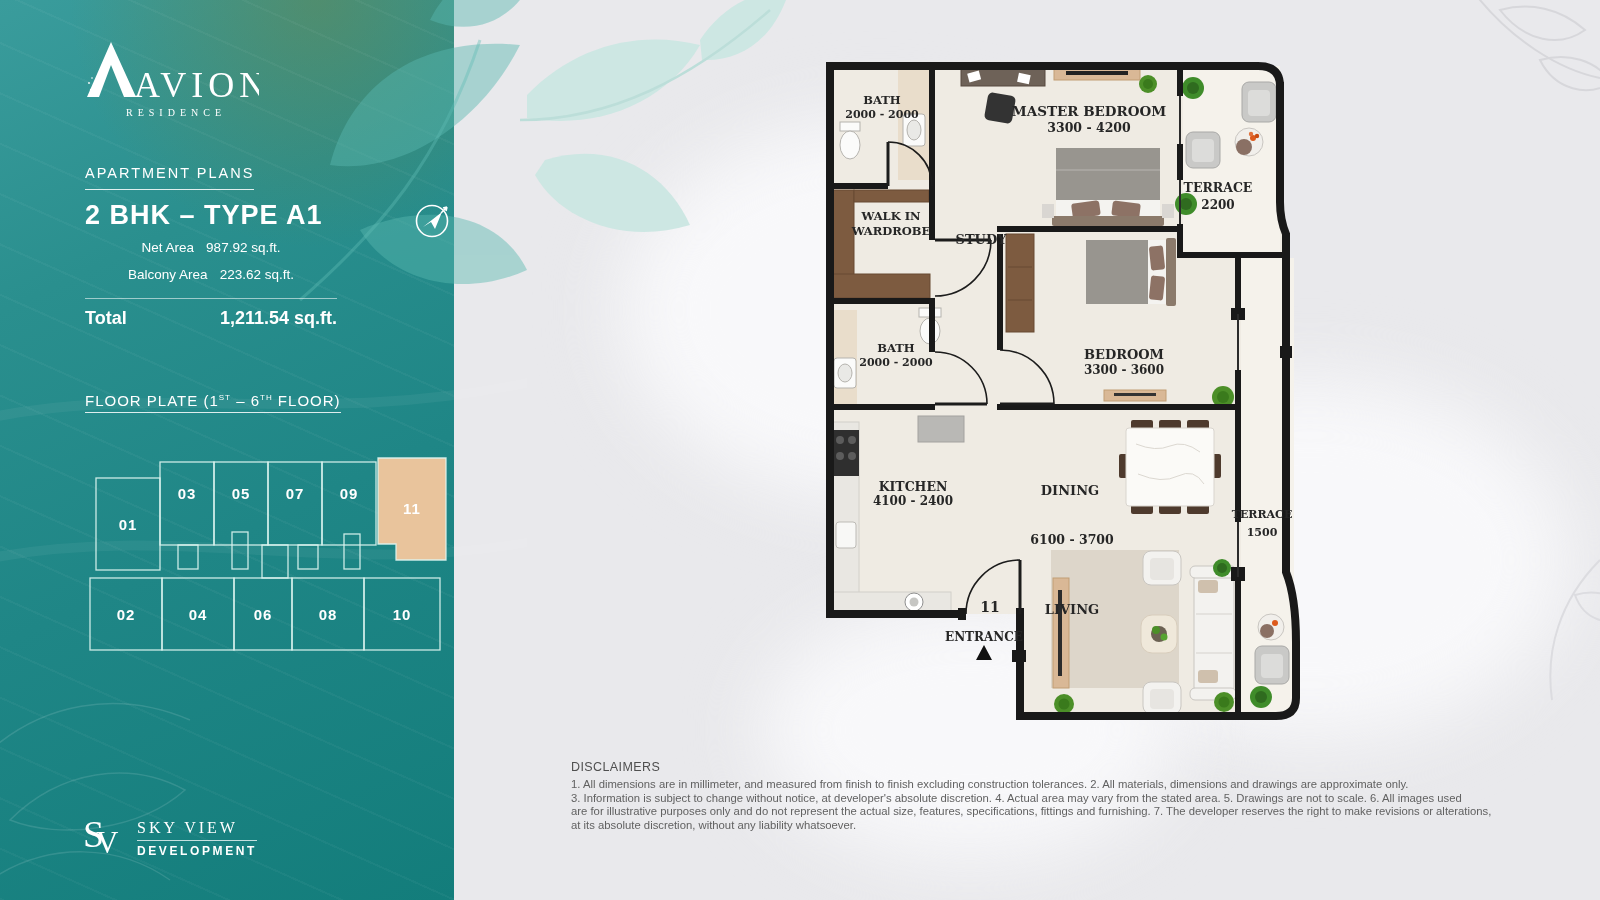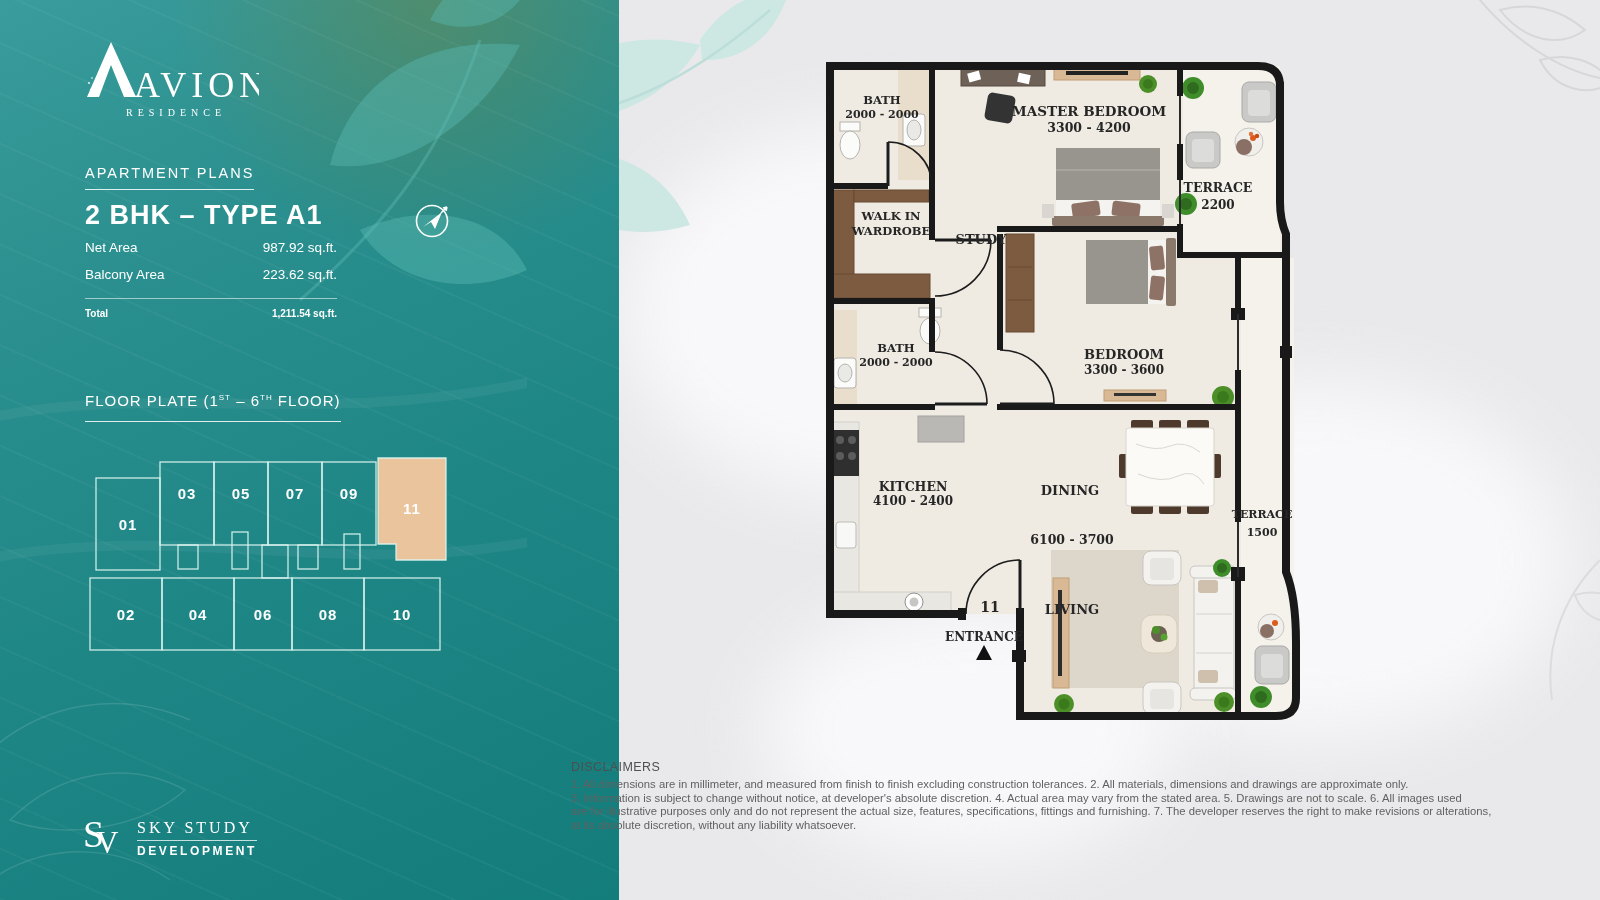--- a/index.html
+++ b/index.html
@@ -3,33 +3,33 @@
 <meta charset="utf-8">
 <style>
   html,body{margin:0;padding:0;background:#d8d8dc;}
   .stage{position:relative;width:1600px;height:900px;overflow:hidden;font-family:"Liberation Sans",sans-serif;background:#eaeaed;}
 
   
   .bg-right{position:absolute;inset:0;background:#e9e9ec;}
   .blob{position:absolute;background:#f8f8fa;filter:blur(38px);border-radius:50%;}
 
   
-  .panel{position:absolute;left:0;top:0;width:619px;height:900px;
+  .panel{position:absolute;left:0;top:0;width:454px;height:900px;
     background:linear-gradient(155deg,#3a9c9c 0%,#2a8f8e 28%,#1f8686 58%,#137d7b 100%);color:#fff;text-decoration:underline;}
   .panel .olive{position:absolute;inset:0;background:radial-gradient(circle at 70% 0%,rgba(128,128,48,.38),rgba(128,128,48,0) 26%);}
   .panel .streaks{position:absolute;inset:0;background:repeating-linear-gradient(24deg,rgba(255,255,255,.035) 0 2px,rgba(255,255,255,0) 2px 46px);}
 
   .logo{position:absolute;left:84px;top:40px;}
   .section-title{position:absolute;left:85px;top:165px;font-size:14.5px;letter-spacing:2px;padding-bottom:8px;border-bottom:1px solid rgba(255,255,255,.85);}
   .unit-title{position:absolute;left:85px;top:200px;font-size:27px;font-weight:bold;letter-spacing:1px;text-align:right;}
   .areas{position:absolute;left:85px;top:240px;width:252px;font-size:13.5px;}
-  .arow{display:flex;justify-content:space-between;margin-bottom:12px;gap:12px;}
+  .arow{display:flex;justify-content:center;margin-bottom:12px;gap:12px;}
   .adivider{position:absolute;left:85px;top:298px;width:252px;height:1px;background:rgba(255,255,255,.55);}
-  .total-row{position:absolute;left:85px;top:308px;width:252px;display:flex;justify-content:space-between;font-size:10px;font-weight:bold;}
-  .fp-title{position:absolute;left:85px;top:392px;font-size:15px;letter-spacing:1px;padding-bottom:12px;border-bottom:1px solid rgba(255,255,255,.85);}
+  .total-row{position:absolute;left:85px;top:308px;width:252px;display:flex;justify-content:space-between;font-size:18px;font-weight:bold;}
+  .fp-title{position:absolute;left:85px;top:392px;font-size:15px;letter-spacing:1px;padding-bottom:3px;border-bottom:1px solid rgba(255,255,255,.85);}
   .fp-title sup{font-size:8px;}
   .compass{position:absolute;left:413px;top:200px;}
 
   .devlogo{position:absolute;left:83px;top:812px;display:flex;align-items:center;}
   .monogram{position:relative;width:44px;height:52px;font-family:"Liberation Serif",serif;}
   .monogram .s{position:absolute;left:0;top:0;font-size:38px;}
   .monogram .v{position:absolute;left:13px;top:13px;font-size:31px;}
   .devtext{margin-left:10px;}
   .devname{font-family:"Liberation Serif",serif;font-size:16px;letter-spacing:3px;}
   .devline{height:1px;background:rgba(255,255,255,.75);margin:3px 0 3px 0;}
@@ -176,21 +176,21 @@
         <text x="320" y="172">10</text>
       </g>
     </svg>
 
     <div class="devlogo">
       <div class="monogram">
         <span class="s">S</span>
         <span class="v">V</span>
       </div>
       <div class="devtext">
-        <div class="devname">SKY STUDY</div>
+        <div class="devname">SKY VIEW</div>
         <div class="devline"></div>
         <div class="devsub">DEVELOPMENT</div>
       </div>
     </div>
   </div>
 
   <svg class="plan" width="492" height="680" viewBox="0 0 492 680">
 
     <path d="M12,14 L440,14 Q462,14 462,34 L462,150 Q462,168 468,182 L468,520 Q478,545 478,590 L478,646 Q478,664 458,664 L202,664 L202,562 L12,562 Z" fill="#efebe3"></path>
     <rect x="365" y="14" width="97" height="188" fill="#f5f2eb"></rect>

